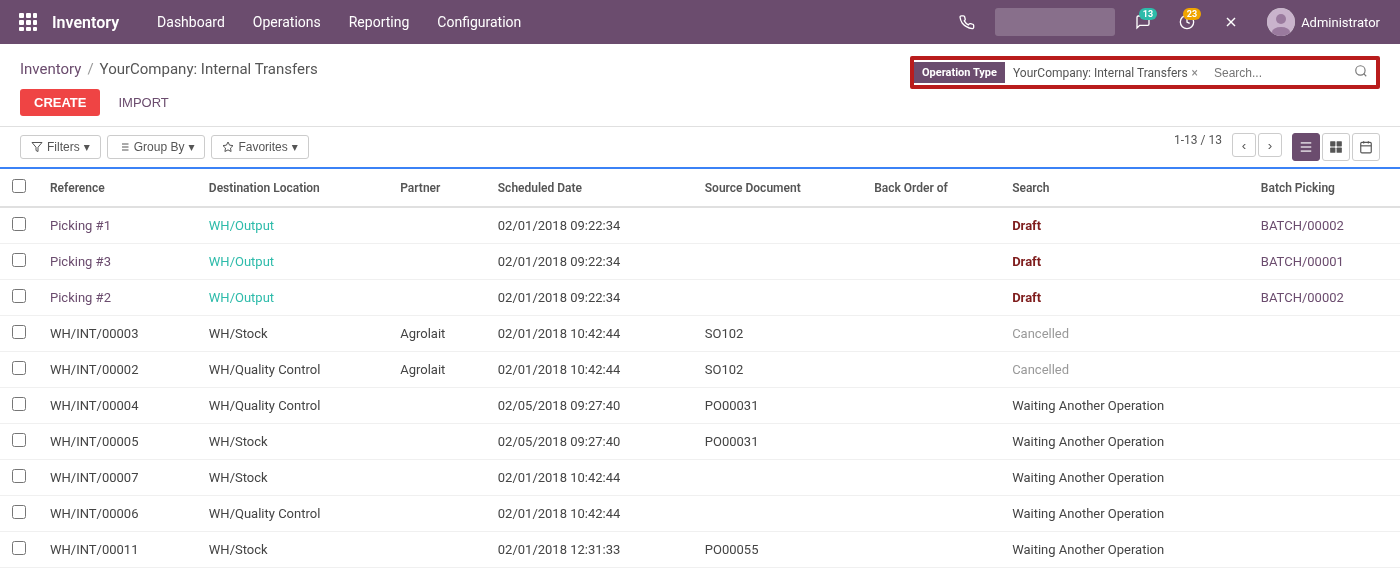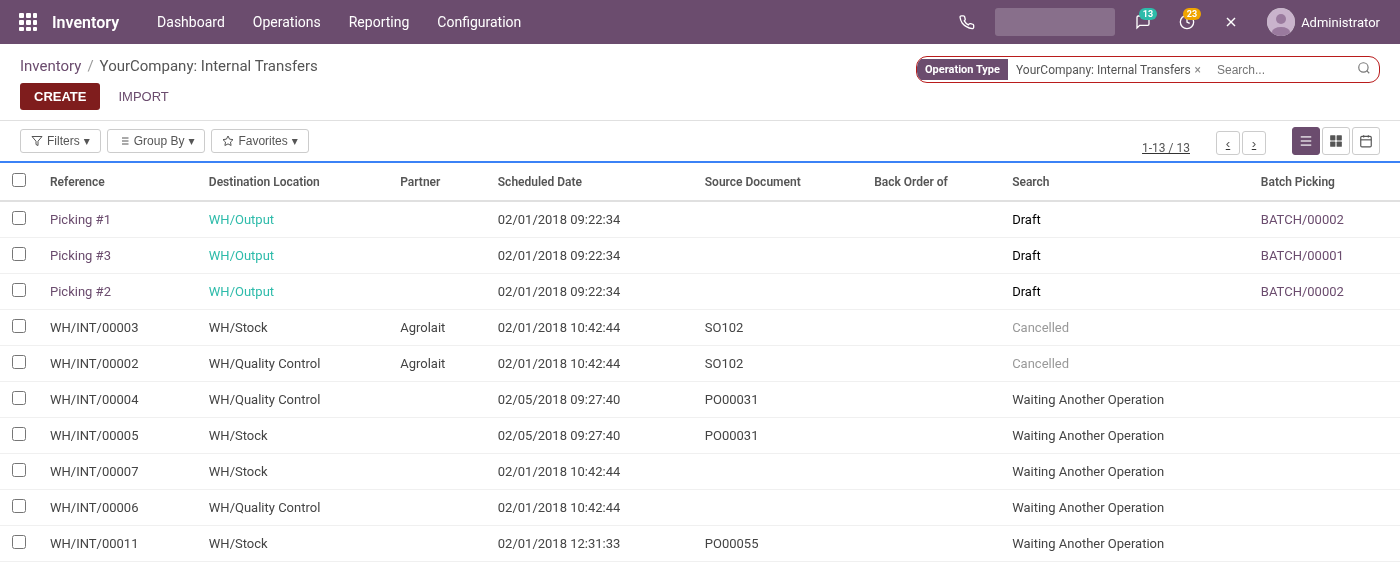--- a/index.html
+++ b/index.html
@@ -68,21 +68,21 @@
       display: flex; align-items: center; gap: 6px;
       font-size: 15px; margin-bottom: 8px;
     }
     .breadcrumb-link { color: #6b4c6e; cursor: pointer; }
     .breadcrumb-sep { color: #999; }
     .breadcrumb-current { color: #555; }
     .page-actions {
       display: flex; align-items: center; gap: 8px; padding-bottom: 10px;
     }
     .btn-create {
-      background: #7f1d1d; color: white; border: none;
+      background: #ef4444; color: white; border: none;
       padding: 6px 14px; border-radius: 3px; cursor: pointer;
       font-size: 13px; font-weight: 600;
     }
     .btn-import {
       background: none; color: #6b4c6e; border: none;
       padding: 6px 10px; cursor: pointer; font-size: 13px; font-weight: 500;
     }
     .filter-btn {
       background: none; border: 1px solid #ccc; border-radius: 3px;
       padding: 4px 10px; cursor: pointer; font-size: 12px; color: #555;
@@ -127,39 +127,39 @@
     th.checkbox-col { width: 32px; }
     tbody tr {
       border-bottom: 1px solid #f0f0f0;
     }
     td {
       padding: 9px 12px; font-size: 13px; color: #444;
     }
     td.checkbox-col { width: 32px; }
     .link-text { color: #6b4c6e; cursor: pointer; }
     .link-blue { color: #2dbbaa; cursor: pointer; }
-    .status-draft { color: #000000; font-weight: 400; }
+    .status-draft { color: #7f1d1d; font-weight: 700; }
     .status-cancelled { color: #999; }
     .checkbox {
       width: 14px; height: 14px; cursor: pointer;
       accent-color: #6b4c6e;
     }
 
     
     .toolbar-row {
       display: flex; align-items: center; justify-content: space-between;
       padding: 6px 20px;
       background: white;
       border-bottom: 2px solid #3b82f6;
     }
     .toolbar-left {
       display: flex; align-items: center; gap: 6px;
     }
     .toolbar-right {
-      display: flex; align-items: flex-end; gap: 26px; text-decoration: underline;
+      display: flex; align-items: flex-start; gap: 10px;
     }
   </style>
 </head>
 <body>
 
 <nav class="top-nav">
   <div class="nav-grid-icon">
     <svg width="18" height="18" viewBox="0 0 18 18" fill="white">
       <rect x="0" y="0" width="5" height="5" rx="1"></rect>
       <rect x="7" y="0" width="5" height="5" rx="1"></rect>
@@ -220,21 +220,21 @@
 
 <div class="page-header">
   <div style="display:flex; align-items:center; justify-content:space-between;">
     <div class="breadcrumb">
       <span class="breadcrumb-link">Inventory</span>
       <span class="breadcrumb-sep">/</span>
       <span class="breadcrumb-current">YourCompany: Internal Transfers</span>
     </div>
 
     <div style="display:flex; align-items:center; gap:6px;">
-      <div style="display:flex; align-items:center; border:1px solid #b91c1c; border-radius:11px; overflow:hidden; background:white;">
+      <div style="display:flex; align-items:center; border:4px solid #b91c1c; border-radius:2px; overflow:hidden; background:white;">
         <span style="background:#6b4c6e; color:white; font-size:11px; font-weight:700; padding:4px 8px;">Operation Type</span>
         <span style="padding:4px 8px; font-size:12px; color:#555; display:flex; align-items:center; gap:4px;">
           <span>YourCompany: Internal Transfers</span>
           <span style="cursor:pointer; color:#888;">×</span>
         </span>
         <input type="text" style="border: none; outline: none; padding: 4px 8px; font-size: 12px; width: 140px;" placeholder="Search...">
         <button style="background:none; border:none; cursor:pointer; padding:4px 8px; color:#777;">
           <svg width="14" height="14" viewBox="0 0 24 24" fill="none" stroke="currentColor" stroke-width="2">
             <circle cx="11" cy="11" r="8"></circle>
               <line x1="21" y1="21" x2="16.65" y2="16.65"></line>

